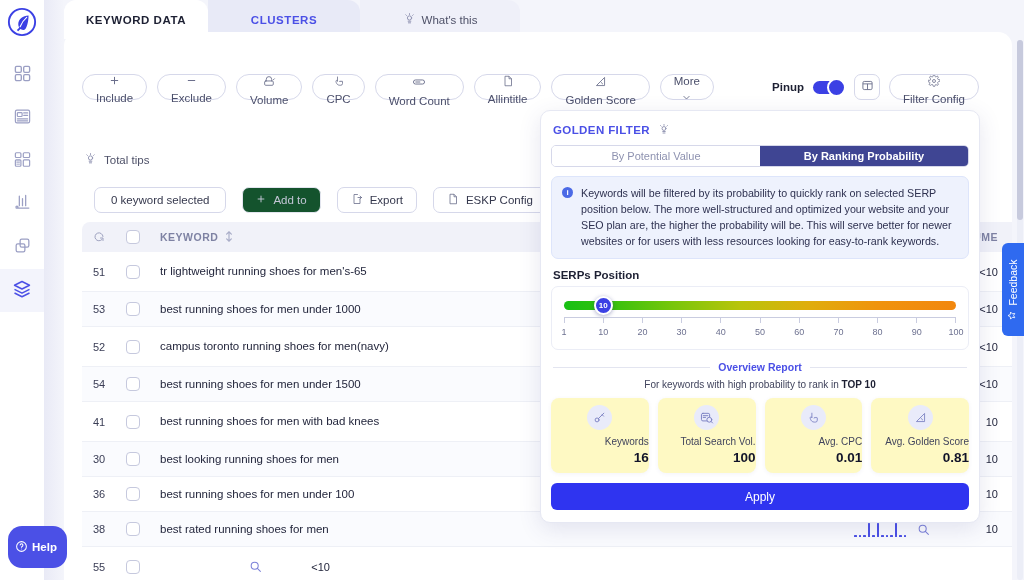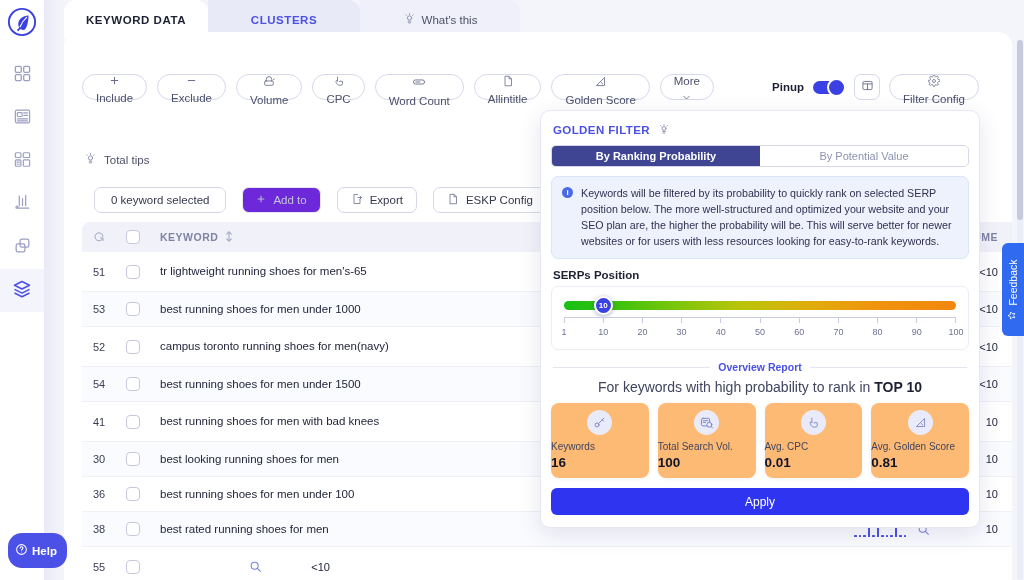--- a/index.html
+++ b/index.html
@@ -28,21 +28,21 @@
   .rail-item {
     width: 100%; height: 43px;
     display: flex; align-items: center; justify-content: center;
     cursor: pointer;
     color: #9b9fc4;
   }
   .rail-item.active { background: #f3f4fc; color: #4b50e6; }
   .help-btn {
     position: absolute; left: 8px; bottom: 12px;
     background: #4b50e6; color: #fff;
-    border-radius: 14px; height: 35px;
+    border-radius: 14px; height: 42px;
     display: flex; align-items: center; gap: 4px;
     padding: 0 10px 0 7px;
     font-size: 11.5px; font-weight: bold;
     cursor: pointer;
     z-index: 50;
   }
 
   
   .rail-shadow {
     position: absolute; left: 44px; top: 0;
@@ -143,21 +143,21 @@
     position: absolute; left: 18px; top: 155px;
     display: flex; gap: 16px; align-items: center; padding-left: 12px;
   }
   .actbtn {
     height: 26px; border: 1px solid #d6d8ea; border-radius: 7px;
     display: flex; align-items: center; gap: 7px; padding: 0 13px;
     font-size: 11.5px; color: #35384d; background: #fff; cursor: pointer;
     white-space: nowrap;
   }
   .actbtn.disabled {
-    background: #6d28d9; border-color: #e3e5ef; color: #c3c6d6;
+    background: #14532d; border-color: #e3e5ef; color: #c3c6d6;
     cursor: default;
   }
 
   
   .table {
     position: absolute; left: 18px; top: 190px; right: 0; bottom: 0;
   }
   .thead {
     height: 30px; background: #f1f2f9;
     border-top-left-radius: 8px;
@@ -246,26 +246,26 @@
   .ticklabels { position: relative; height: 14px; margin-top: 2px; }
   .ticklabels span {
     position: absolute; top: 0; transform: translateX(-50%);
     font-size: 9px; color: #6d7190;
   }
   .ovhead {
     display: flex; align-items: center; gap: 8px; margin: 11px 2px 0 2px;
   }
   .ovhead .line { flex: 1; height: 1px; background: #e3e5f0; }
   .ovhead .txt { font-size: 10.5px; font-weight: bold; color: #4b50e6; }
-  .ovsub { text-align: center; font-size: 14px; color: #41445d; margin-top: 6px; }
+  .ovsub { text-align: center; font-size: 10px; color: #41445d; margin-top: 6px; }
   .ovsub b { color: #1d2033; }
   .stats { display: flex; gap: 9px; margin-top: 8px; }
   .stat {
-    flex: 1; background: #fdba74; border-radius: 8px;
-    padding: 7px 0 8px 0; text-align: left;
+    flex: 1; background: #fef9c3; border-radius: 8px;
+    padding: 7px 0 8px 0; text-align: right;
     box-shadow: 0 1px 4px rgba(80,85,150,.07);
   }
   .stat .ic {
     width: 25px; height: 25px; border-radius: 50%; background: #e9ebfa;
     margin: 0 auto 6px auto; display: flex; align-items: center; justify-content: center;
     color: #7a7fc2;
   }
   .stat .lbl { font-size: 10px; color: #41445d; }
   .stat .val { font-size: 13.5px; font-weight: bold; color: #12142a; margin-top: 3px; }
   .applybtn {
@@ -691,22 +691,22 @@
       <span>GOLDEN FILTER</span>
       <span>
         <svg width="12" height="12" viewBox="0 0 24 24" fill="none" stroke="#8b8fae" stroke-width="1.8" stroke-linecap="round">
             <path d="M12 3v1.6M5.2 5.2l1.1 1.1M18.8 5.2l-1.1 1.1M9.5 17h5M10 20h4"></path>
             <circle cx="12" cy="11" r="3.9"></circle>
           </svg>
       </span>
     </div>
 
     <div class="segwrap">
+      <div class="seg off">By Potential Value</div>
       <div class="seg on">By Ranking Probability</div>
-      <div class="seg off">By Potential Value</div>
     </div>
 
     <div class="ginfo">
       <span class="iicon">i</span>
       <span>Keywords will be filtered by its probability to quickly rank on selected SERP position below. The more well-structured and optimized your website and your SEO plan are, the higher the probability will be. This will serve better for newer websites or for users with less resources looking for easy-to-rank keywords.</span>
     </div>
 
     <div class="serplabel">SERPs Position</div>
 
     <div class="sliderbox">

